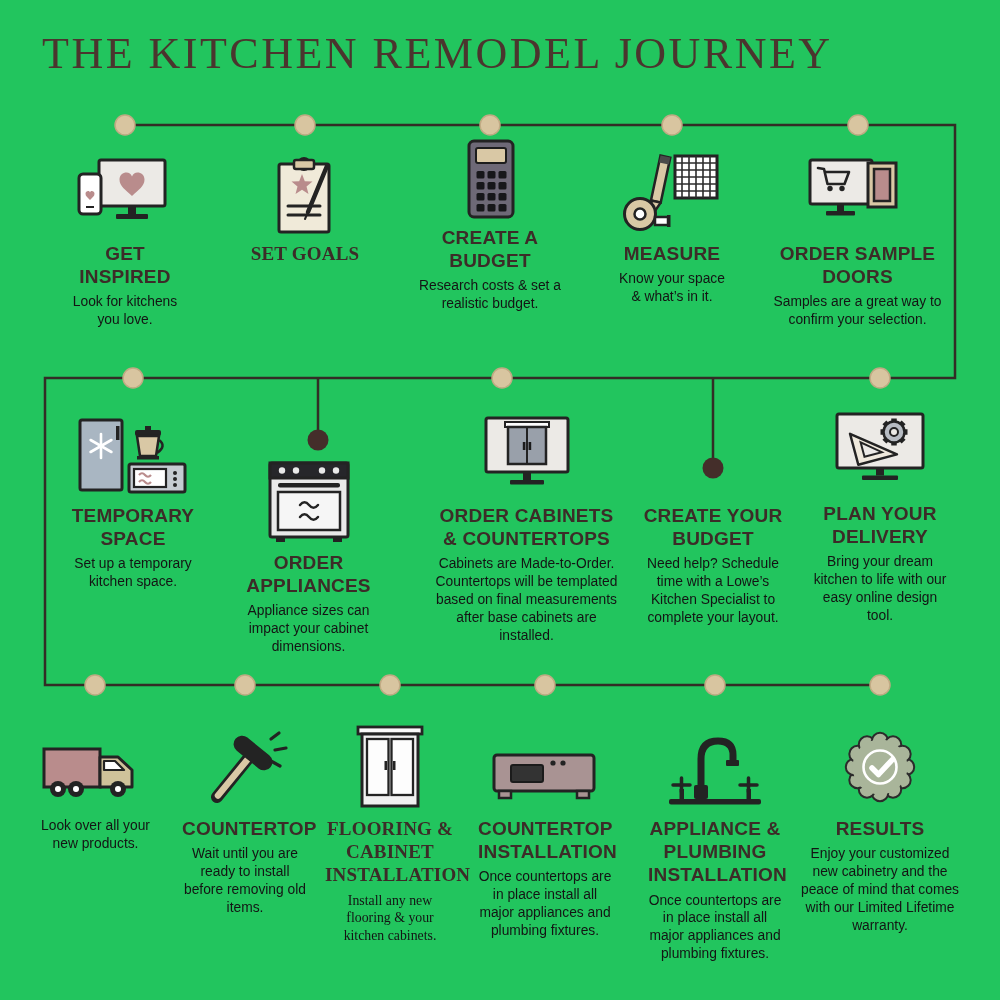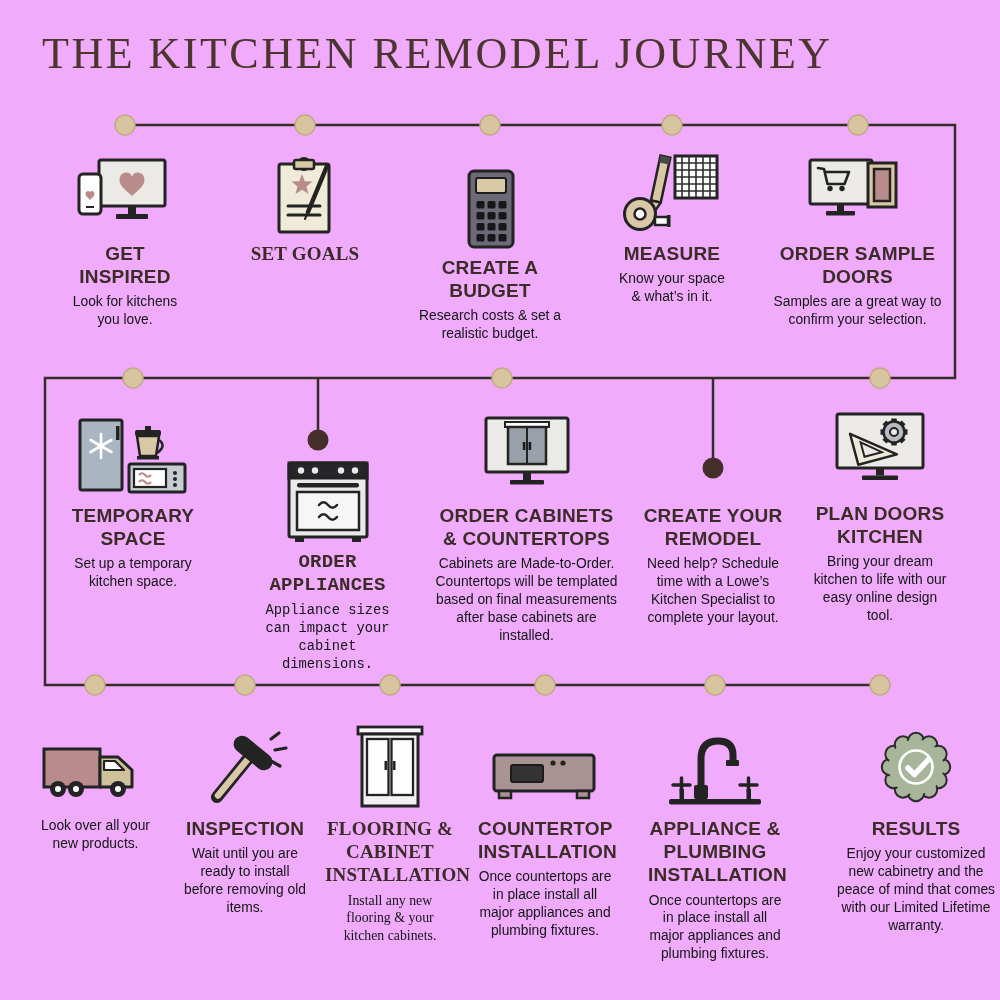--- a/index.html
+++ b/index.html
@@ -1,18 +1,18 @@
 <!DOCTYPE html>
 <html><head>
 <meta charset="utf-8">
 <style>
   * { margin:0; padding:0; box-sizing:border-box; }
   html,body { width:1000px; height:1000px; }
   body { background:#ffffff; font-family:"Liberation Sans", sans-serif; position:relative; }
-  .canvas { position:absolute; left:0; top:0; width:1000px; height:1000px; background:#f0abfc; overflow:hidden; }
+  .canvas { position:absolute; left:0; top:0; width:1000px; height:1000px; background:#22c55e; overflow:hidden; }
   .title { position:absolute; left:42px; top:28px; font-family:"Liberation Serif", serif;
            font-weight:500; font-size:44px; letter-spacing:2.5px; color:#4b352e; white-space:nowrap; }
   .connector { position:absolute; left:0; top:0; }
   .step { position:absolute; text-align:center; }
   .icon-box { display:flex; align-items:flex-end; justify-content:center; padding-bottom:6px; }
   .icon-box svg { display:block; }
   .step-title { font-size:19px; font-weight:bold; color:#3c2c28; line-height:1.22; letter-spacing:.2px; margin-bottom:5px; }
   .step-desc { font-size:13.8px; color:#141414; line-height:1.3; }
 </style>
 </head>
@@ -72,21 +72,21 @@
         <polygon points="47,20 49.8,27.2 57.5,27.6 51.5,32.5 53.5,39.9 47,35.7 40.5,39.9 42.5,32.5 36.5,27.6 44.2,27.2" fill="#b98c8c"></polygon>
         <line x1="33" y1="52" x2="65" y2="52" stroke="#232323" stroke-width="3" stroke-linecap="round"></line>
         <line x1="33" y1="61" x2="65" y2="61" stroke="#232323" stroke-width="3" stroke-linecap="round"></line>
         <line x1="72" y1="12" x2="53" y2="58" stroke="#232323" stroke-width="4.5" stroke-linecap="round"></line>
         <line x1="53" y1="58" x2="50" y2="65" stroke="#232323" stroke-width="2" stroke-linecap="round"></line>
       </svg>
     </div>
     <div class="step-title">SET GOALS</div>
   </div>
 
-  <div class="step" style="left:414px; top:162px; width:152px;">
+  <div class="step" style="left:414px; top:132px; width:152px;">
     <div class="icon-box" style="height:94px;">
       <svg width="100" height="82" viewBox="0 0 100 82">
         <rect x="29" y="3" width="44" height="76" rx="5" fill="#6e6977" stroke="#232323" stroke-width="3"></rect>
         <rect x="36" y="10" width="30" height="15" rx="2" fill="#d9c8a5" stroke="#1d1d1d" stroke-width="2"></rect>
         <g fill="#17171a">
           <rect x="36.5" y="33" width="8" height="7.5" rx="1.5"></rect>
             <rect x="47.5" y="33" width="8" height="7.5" rx="1.5"></rect>
             <rect x="58.5" y="33" width="8" height="7.5" rx="1.5"></rect>
           <rect x="36.5" y="44" width="8" height="7.5" rx="1.5"></rect>
             <rect x="47.5" y="44" width="8" height="7.5" rx="1.5"></rect>
@@ -174,21 +174,21 @@
         <path d="M62 68 q3 -3.5 6 0 t6 0" fill="none" stroke="#b98c8c" stroke-width="2.2"></path>
         <circle cx="98" cy="59" r="2" fill="#232323"></circle>
           <circle cx="98" cy="65" r="2" fill="#232323"></circle>
           <circle cx="98" cy="71" r="2" fill="#232323"></circle>
       </svg>
     </div>
     <div class="step-title">TEMPORARY SPACE</div>
     <div class="step-desc">Set up a temporary kitchen space.</div>
   </div>
 
-  <div class="step" style="left:260px; top:455px; width:135px;font-family:Liberation Mono, monospace;">
+  <div class="step" style="left:241px; top:455px; width:135px;">
     <div class="icon-box" style="height:96px;">
       <svg width="100" height="88" viewBox="0 0 100 88">
         <rect x="11" y="6" width="78" height="74" rx="2" fill="#e9e9e9" stroke="#232323" stroke-width="3"></rect>
         <rect x="11" y="6" width="78" height="15" fill="#26262a" stroke="#232323" stroke-width="3"></rect>
         <circle cx="23" cy="13.5" r="3.2" fill="#e9e9e9"></circle>
           <circle cx="37" cy="13.5" r="3.2" fill="#e9e9e9"></circle>
         <circle cx="63" cy="13.5" r="3.2" fill="#e9e9e9"></circle>
           <circle cx="77" cy="13.5" r="3.2" fill="#e9e9e9"></circle>
         <rect x="19" y="26" width="62" height="4.5" rx="2" fill="#232323"></rect>
         <rect x="19" y="35" width="62" height="38" fill="#f6f6f6" stroke="#232323" stroke-width="2.5"></rect>
@@ -213,21 +213,21 @@
         <rect x="51.6" y="26" width="2.6" height="8" fill="#1b1b1b"></rect>
         <rect x="46" y="56" width="8" height="8" fill="#232323"></rect>
         <rect x="33" y="64" width="34" height="4.5" rx="1" fill="#232323"></rect>
       </svg>
     </div>
     <div class="step-title">ORDER CABINETS &amp; COUNTERTOPS</div>
     <div class="step-desc">Cabinets are Made-to-Order. Countertops will be templated based on final measurements after base cabinets are installed.</div>
   </div>
 
   <div class="step" style="left:633px; top:504px; width:160px;">
-    <div class="step-title">CREATE YOUR REMODEL</div>
+    <div class="step-title">CREATE YOUR BUDGET</div>
     <div class="step-desc">Need help? Schedule time with a Lowe’s Kitchen Specialist to complete your layout.</div>
   </div>
 
   <div class="step" style="left:810px; top:402px; width:140px;">
     <div class="icon-box" style="height:100px;">
       <svg width="100" height="84" viewBox="0 0 100 84">
         <rect x="7" y="2" width="86" height="54" rx="2" fill="#eceae6" stroke="#232323" stroke-width="3"></rect>
         <g stroke="#232323" stroke-width="5.5">
           <line x1="74" y1="20" x2="77.5" y2="20"></line>
             <line x1="71.1" y1="27.1" x2="73.6" y2="29.6"></line>
@@ -241,21 +241,21 @@
         <circle cx="64" cy="20" r="10.5" fill="#b7bcc3" stroke="#232323" stroke-width="2.5"></circle>
         <circle cx="64" cy="20" r="4" fill="#eceae6" stroke="#232323" stroke-width="2"></circle>
         <g transform="rotate(-15 44 34)">
           <polygon points="24,48 64,48 24,16" fill="#efe9dc" stroke="#232323" stroke-width="2.5" stroke-linejoin="round"></polygon>
           <polygon points="32,42 50,42 32,27" fill="#eceae6" stroke="#232323" stroke-width="2"></polygon>
         </g>
         <rect x="46" y="56" width="8" height="7.5" fill="#232323"></rect>
         <rect x="32" y="63.5" width="36" height="4.5" rx="1" fill="#232323"></rect>
       </svg>
     </div>
-    <div class="step-title">PLAN DOORS KITCHEN</div>
+    <div class="step-title">PLAN YOUR DELIVERY</div>
     <div class="step-desc">Bring your dream kitchen to life with our easy online design tool.</div>
   </div>
 
   <div class="step" style="left:28px; top:715px; width:135px;">
     <div class="icon-box" style="height:102px;">
       <svg width="108" height="80" viewBox="0 0 108 80">
         <rect x="2" y="18" width="56" height="38" fill="#b98c8c" stroke="#232323" stroke-width="3"></rect>
         <path d="M58 26 h18 l14 13 v17 h-32 z" fill="#cfc29a" stroke="#232323" stroke-width="3" stroke-linejoin="round"></path>
         <path d="M62 30 h11 l9 9 h-20 z" fill="#ffffff" stroke="#232323" stroke-width="2.2" stroke-linejoin="round"></path>
         <circle cx="16" cy="58" r="8" fill="#232323"></circle>
@@ -275,21 +275,21 @@
         <line x1="22" y1="74" x2="56" y2="32" stroke="#232323" stroke-width="12" stroke-linecap="round"></line>
         <line x1="23" y1="72.5" x2="55" y2="33.5" stroke="#d9c8a5" stroke-width="6.5" stroke-linecap="round"></line>
         <line x1="47.1" y1="21.2" x2="68.9" y2="38.8" stroke="#232323" stroke-width="17" stroke-linecap="round"></line>
         <g stroke="#232323" stroke-width="3.2" stroke-linecap="round">
           <line x1="76" y1="16" x2="84" y2="10"></line>
           <line x1="80" y1="27" x2="91" y2="25"></line>
           <line x1="76" y1="38" x2="85" y2="43"></line>
         </g>
       </svg>
     </div>
-    <div class="step-title">INSPECTION</div>
+    <div class="step-title">COUNTERTOP</div>
     <div class="step-desc">Wait until you are ready to install before removing old items.</div>
   </div>
 
   <div class="step" style="left:325px; top:715px; width:130px;font-family:Liberation Serif, serif;">
     <div class="icon-box" style="height:102px;">
       <svg width="100" height="86" viewBox="0 0 100 86">
         <rect x="18" y="2" width="64" height="7" fill="#fafafa" stroke="#232323" stroke-width="2.8"></rect>
         <rect x="22" y="9" width="56" height="72" fill="#f1f1f1" stroke="#232323" stroke-width="3"></rect>
         <rect x="27" y="14" width="21.5" height="56" fill="#fdfdfd" stroke="#232323" stroke-width="2.3"></rect>
         <rect x="51.5" y="14" width="21.5" height="56" fill="#fdfdfd" stroke="#232323" stroke-width="2.3"></rect>
@@ -330,21 +330,21 @@
         </g>
         <rect x="14.5" y="62" width="4.5" height="10" fill="#232323"></rect>
         <rect x="81.5" y="62" width="4.5" height="10" fill="#232323"></rect>
         <rect x="4" y="72" width="92" height="5.5" rx="2" fill="#232323"></rect>
       </svg>
     </div>
     <div class="step-title">APPLIANCE &amp; PLUMBING INSTALLATION</div>
     <div class="step-desc">Once countertops are in place install all major appliances and plumbing fixtures.</div>
   </div>
 
-  <div class="step" style="left:800px; top:715px; width:160px;margin-left:36px;">
+  <div class="step" style="left:800px; top:715px; width:160px;">
     <div class="icon-box" style="height:102px;">
       <svg width="92" height="84" viewBox="0 0 92 84">
         <g fill="#a9b59a" stroke="#2b2b2b" stroke-width="2">
           <circle cx="72" cy="40" r="8.2"></circle>
             <circle cx="68.5" cy="53" r="8.2"></circle>
             <circle cx="59" cy="62.5" r="8.2"></circle>
           <circle cx="46" cy="66" r="8.2"></circle>
             <circle cx="33" cy="62.5" r="8.2"></circle>
             <circle cx="23.5" cy="53" r="8.2"></circle>
           <circle cx="20" cy="40" r="8.2"></circle>

